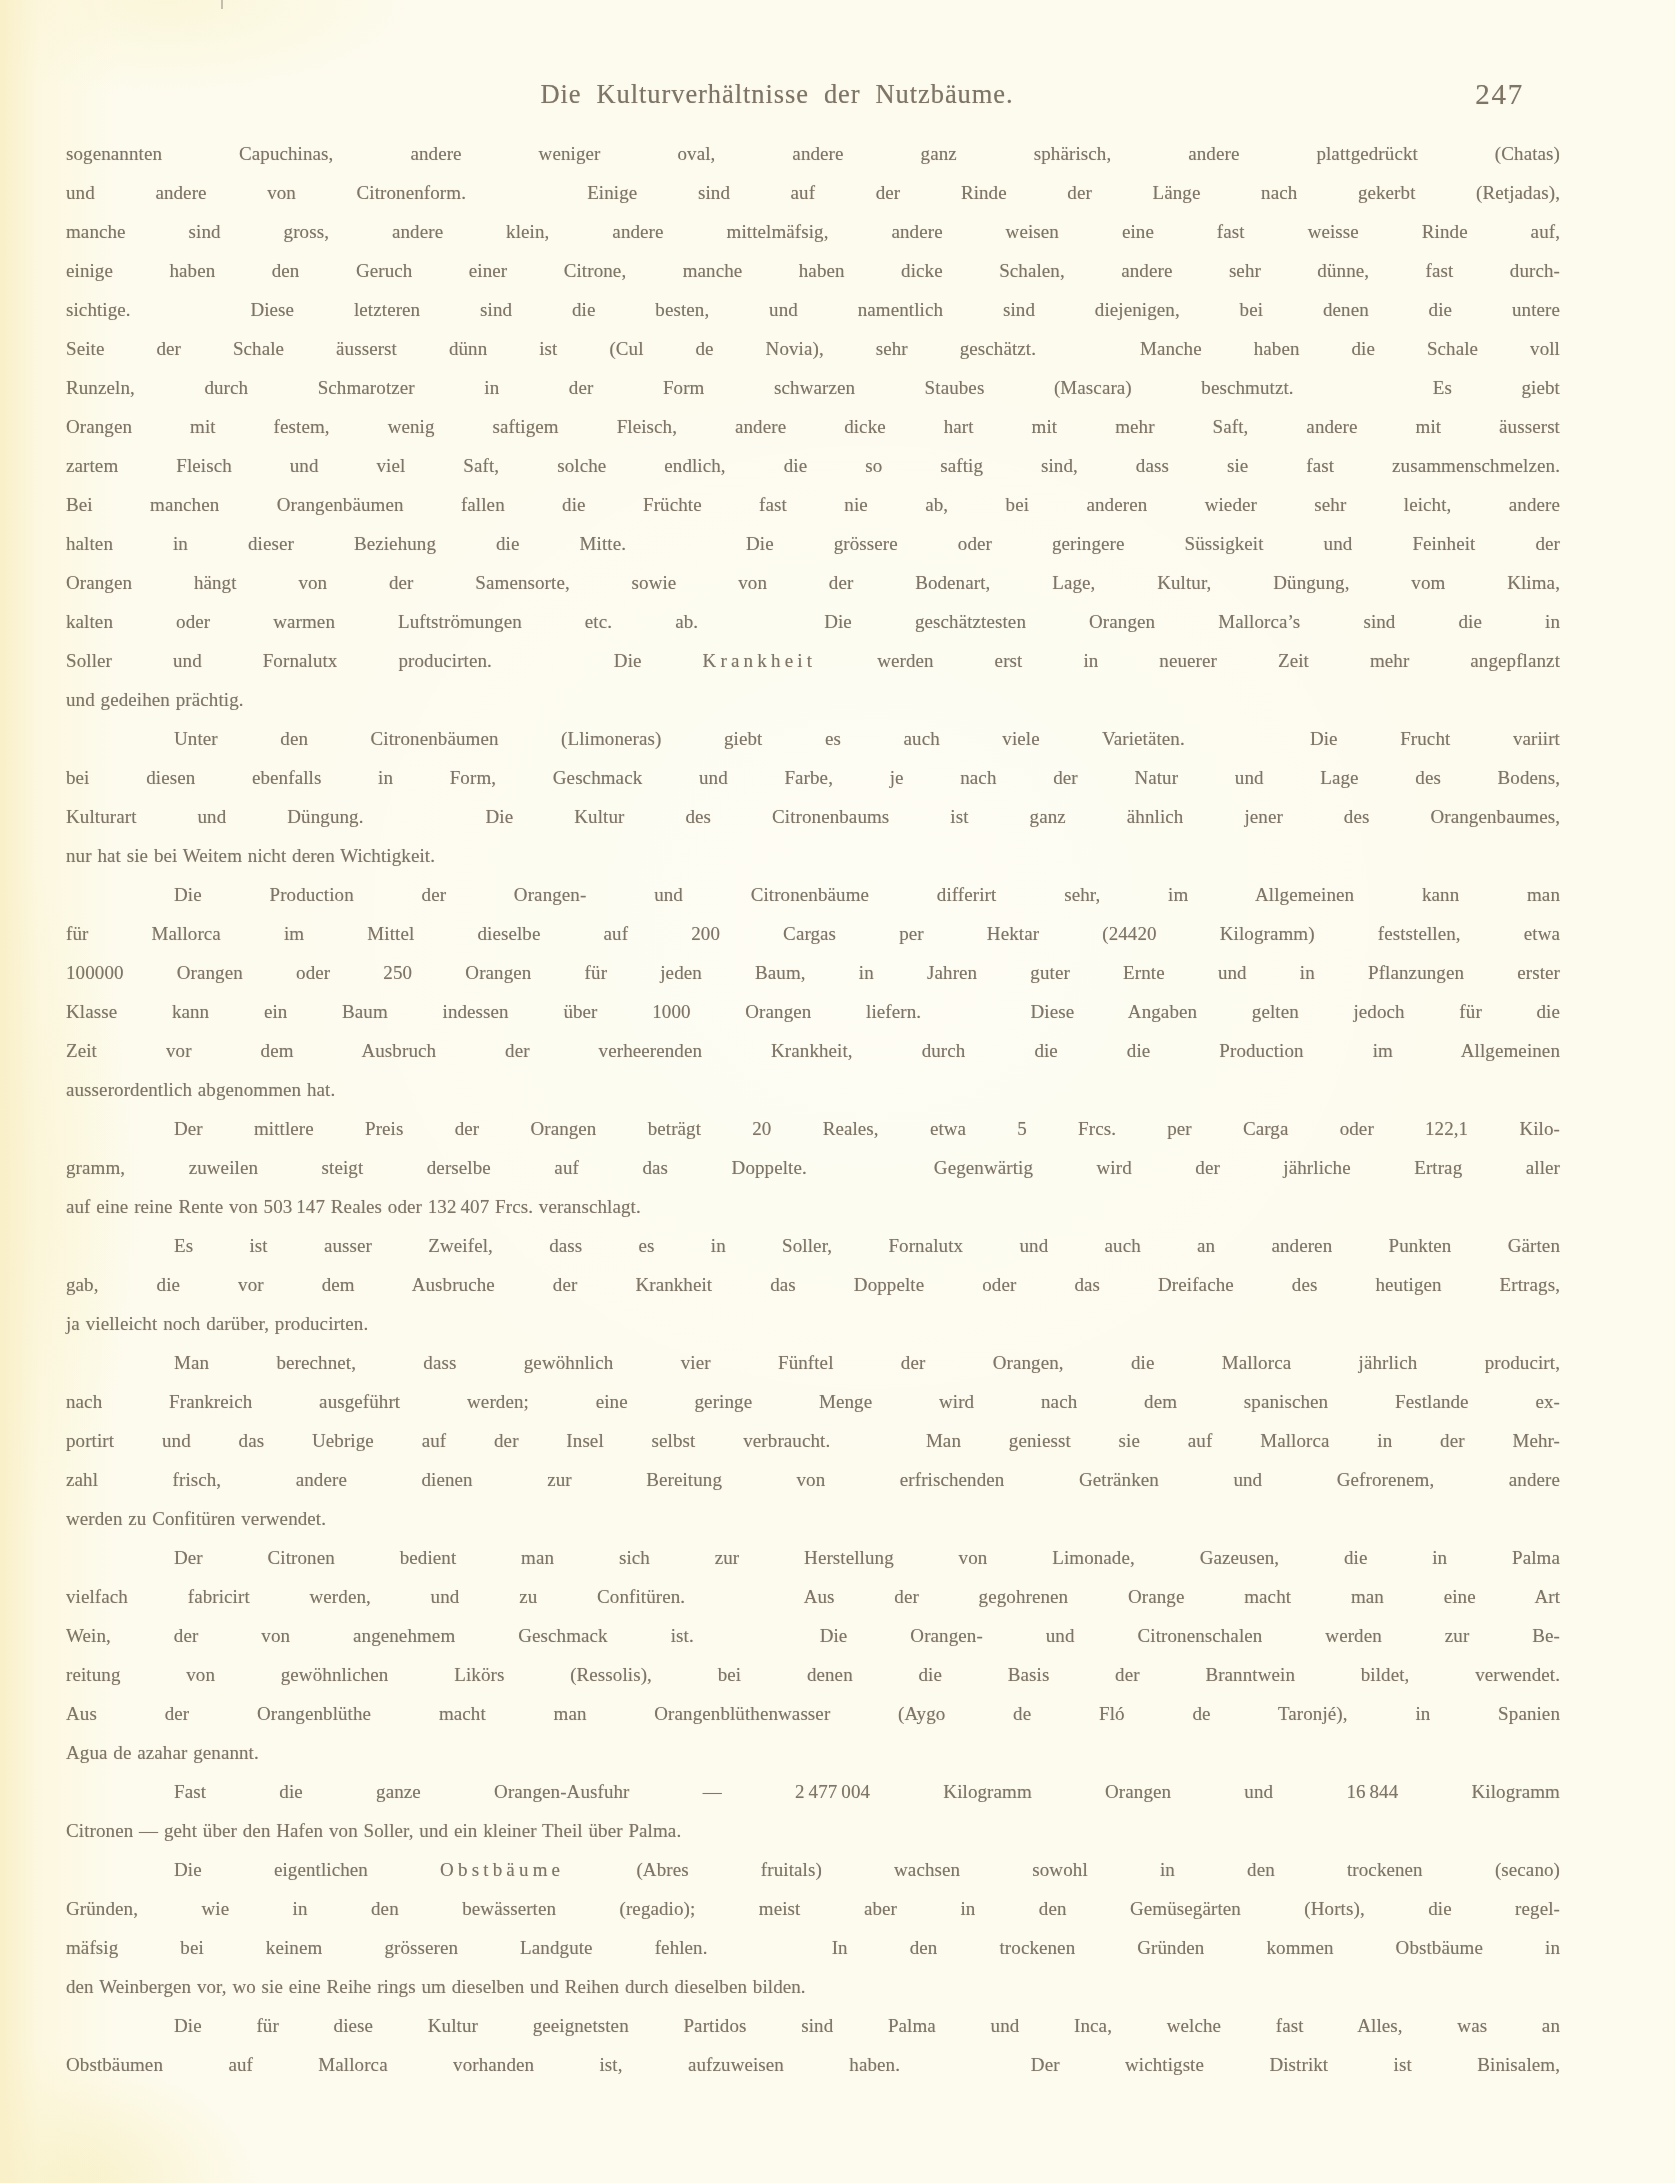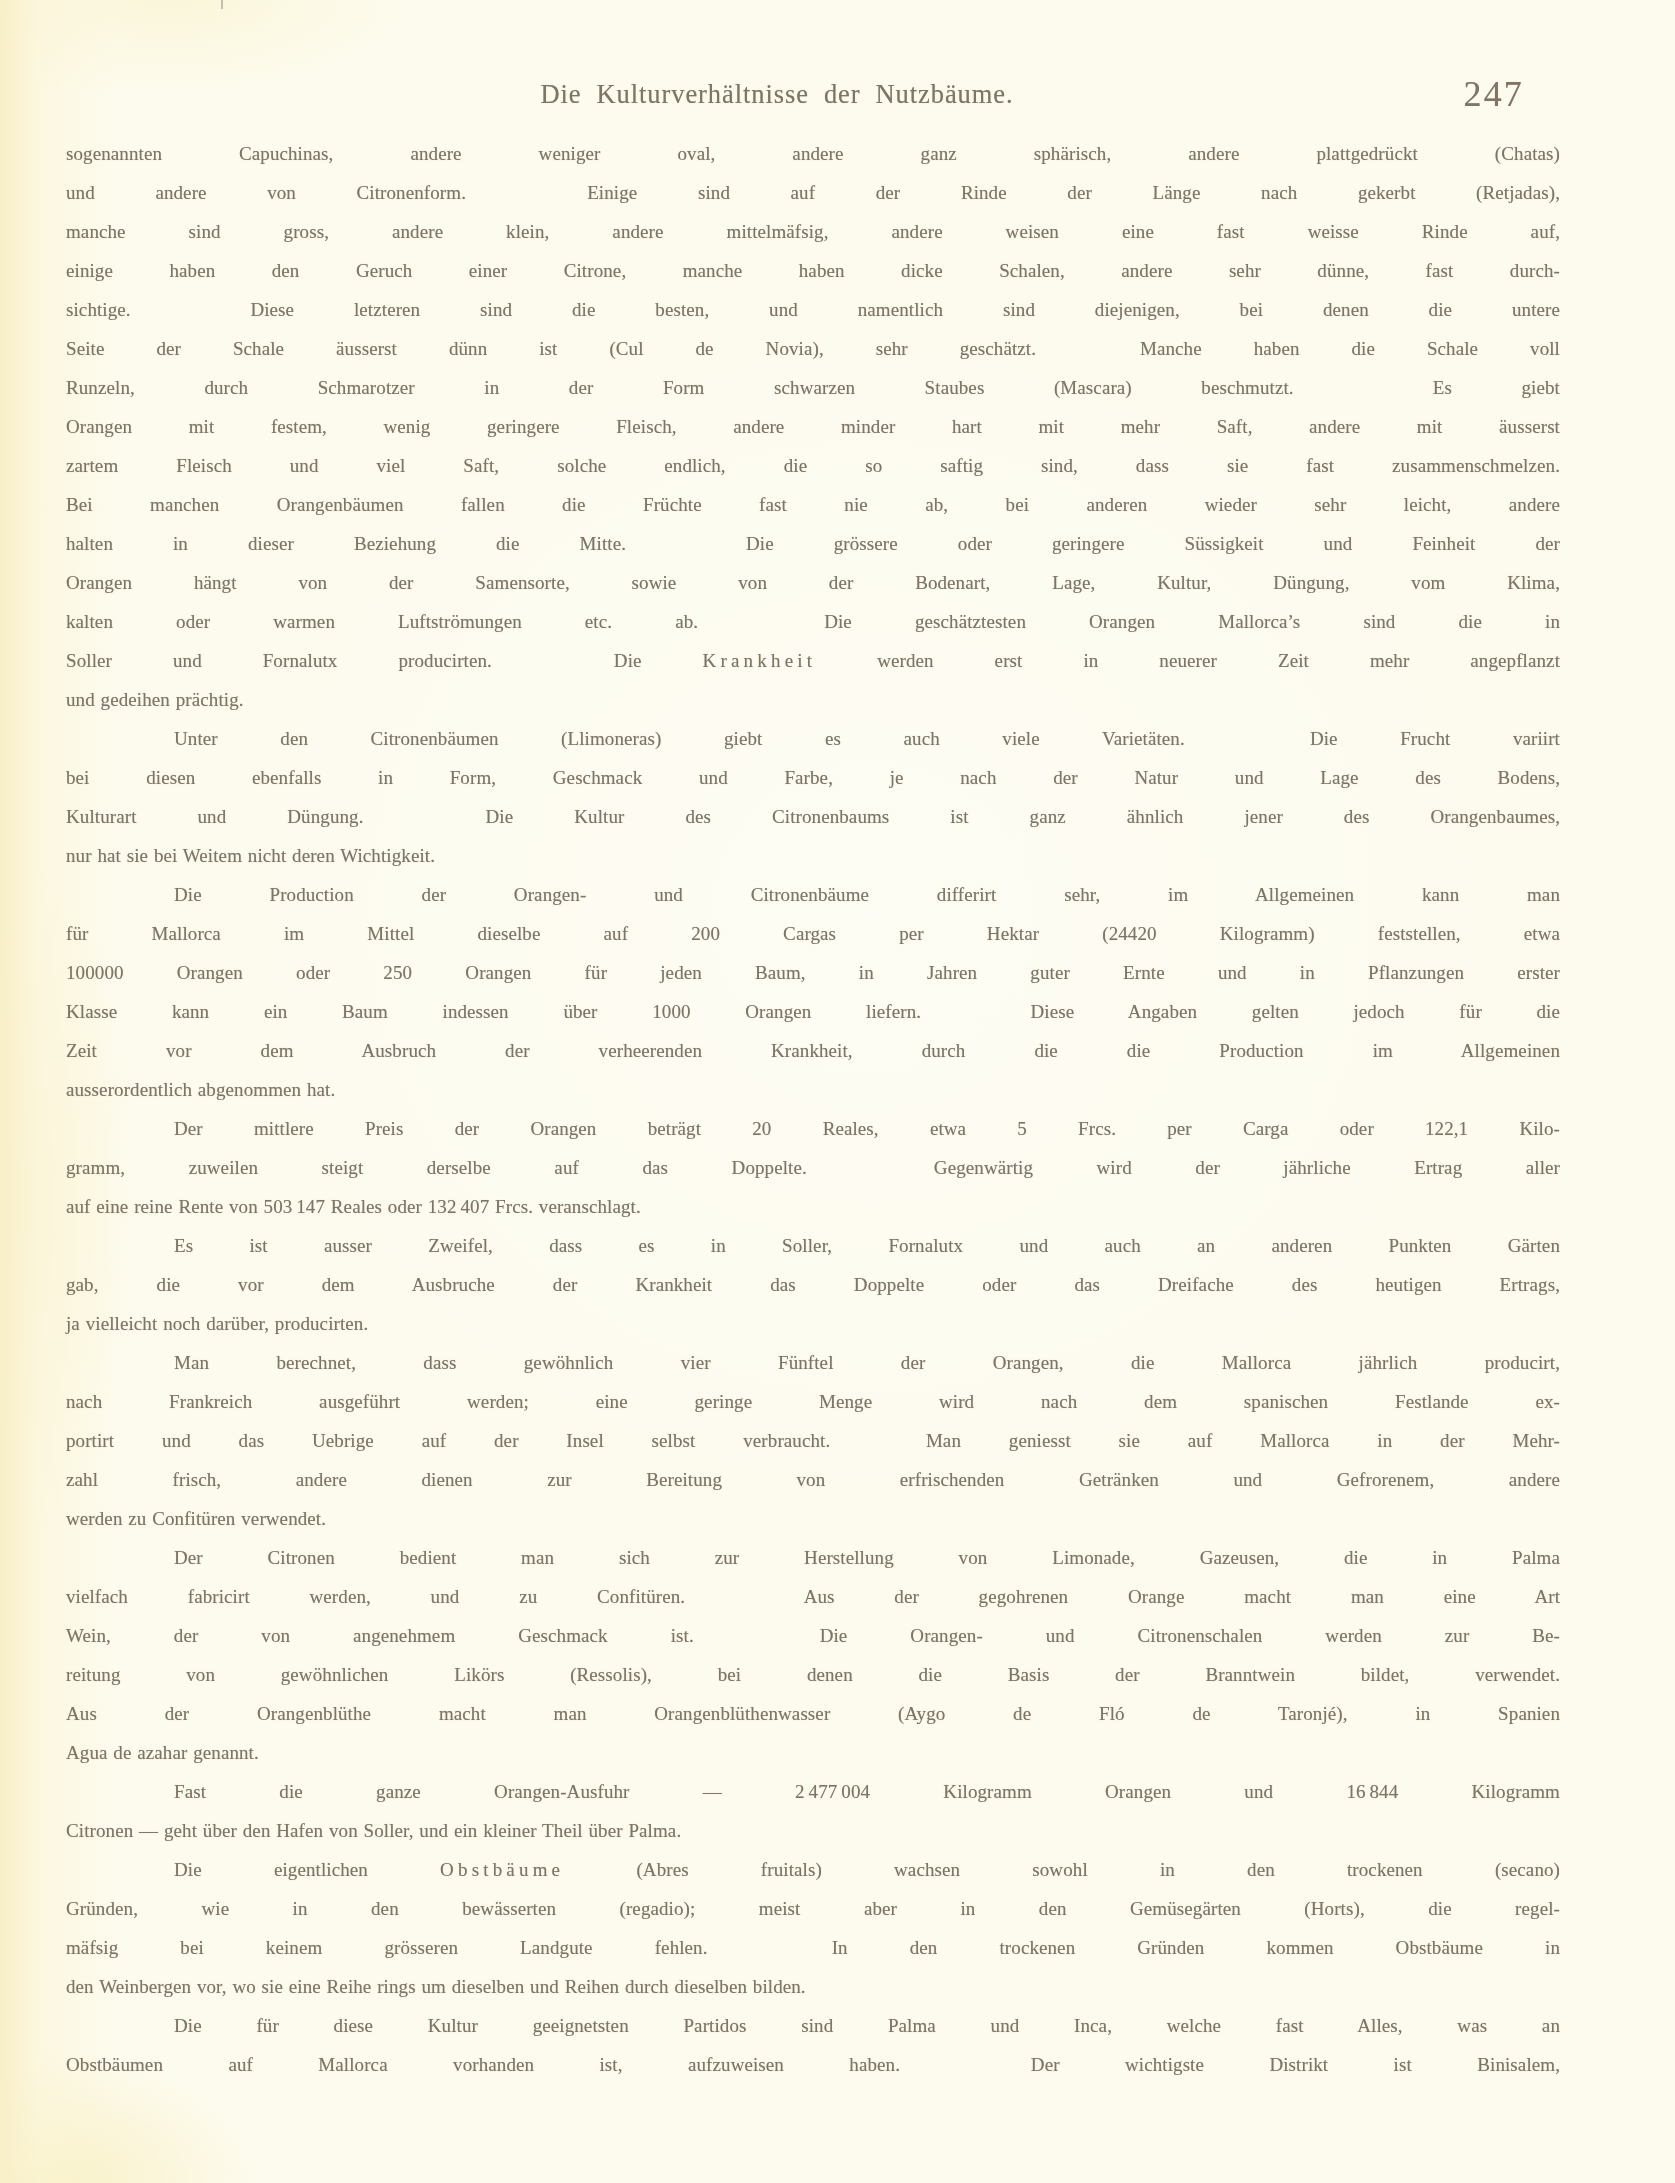--- a/index.html
+++ b/index.html
@@ -37,21 +37,21 @@
     font-size:26.5px;line-height:32px;
     letter-spacing:.035em;word-spacing:.28em;
     text-shadow:0 0 0.7px rgba(126,117,102,.5);
   }
   .running-head .head-title{
     display:block;text-align:center;
     transform:translateX(-36px);
   }
   .running-head .page-number{
     position:absolute;right:36px;top:0;
-    font-size:36px;letter-spacing:.06em;
+    font-size:29px;letter-spacing:.06em;
   }
   .text-block{
     position:absolute;
     top:134px;left:66px;width:1494px;
     font-size:19px;
     line-height:39px;
     letter-spacing:.005em;
     word-spacing:.05em;
     text-shadow:0 0 0.8px rgba(126,117,102,.48);
   }
@@ -73,21 +73,21 @@
 
   <div class="text-block">
       <div>
         <div class="line jst">sogenannten Capuchinas, andere weniger oval, andere ganz sphärisch, andere plattgedrückt (Chatas)</div>
         <div class="line jst">und andere von Citronenform.&nbsp; Einige sind auf der Rinde der Länge nach gekerbt (Retjadas),</div>
         <div class="line jst">manche sind gross, andere klein, andere mittelmäfsig, andere weisen eine fast weisse Rinde auf,</div>
         <div class="line jst">einige haben den Geruch einer Citrone, manche haben dicke Schalen, andere sehr dünne, fast durch-</div>
         <div class="line jst">sichtige.&nbsp; Diese letzteren sind die besten, und namentlich sind diejenigen, bei denen die untere</div>
         <div class="line jst">Seite der Schale äusserst dünn ist (Cul de Novia), sehr geschätzt.&nbsp; Manche haben die Schale voll</div>
         <div class="line jst">Runzeln, durch Schmarotzer in der Form schwarzen Staubes (Mascara) beschmutzt.&nbsp; Es giebt</div>
-        <div class="line jst">Orangen mit festem, wenig geringere Fleisch, andere minder hart mit mehr Saft, andere mit äusserst</div>
+        <div class="line jst">Orangen mit festem, wenig saftigem Fleisch, andere dicke hart mit mehr Saft, andere mit äusserst</div>
         <div class="line jst">zartem Fleisch und viel Saft, solche endlich, die so saftig sind, dass sie fast zusammenschmelzen.</div>
         <div class="line jst">Bei manchen Orangenbäumen fallen die Früchte fast nie ab, bei anderen wieder sehr leicht, andere</div>
         <div class="line jst">halten in dieser Beziehung die Mitte.&nbsp; Die grössere oder geringere Süssigkeit und Feinheit der</div>
         <div class="line jst">Orangen hängt von der Samensorte, sowie von der Bodenart, Lage, Kultur, Düngung, vom Klima,</div>
         <div class="line jst">kalten oder warmen Luftströmungen etc. ab.&nbsp; Die geschätztesten Orangen Mallorca’s sind die in</div>
         <div class="line jst"><span>Soller und Fornalutx producirten.&nbsp; Die </span><span class="sp">Krankheit</span><span> werden erst in neuerer Zeit mehr angepflanzt</span></div>
         <div class="line">und gedeihen prächtig.</div>
       </div>
       <div>
         <div class="line jst ind">Unter den Citronenbäumen (Llimoneras) giebt es auch viele Varietäten.&nbsp; Die Frucht variirt</div>

